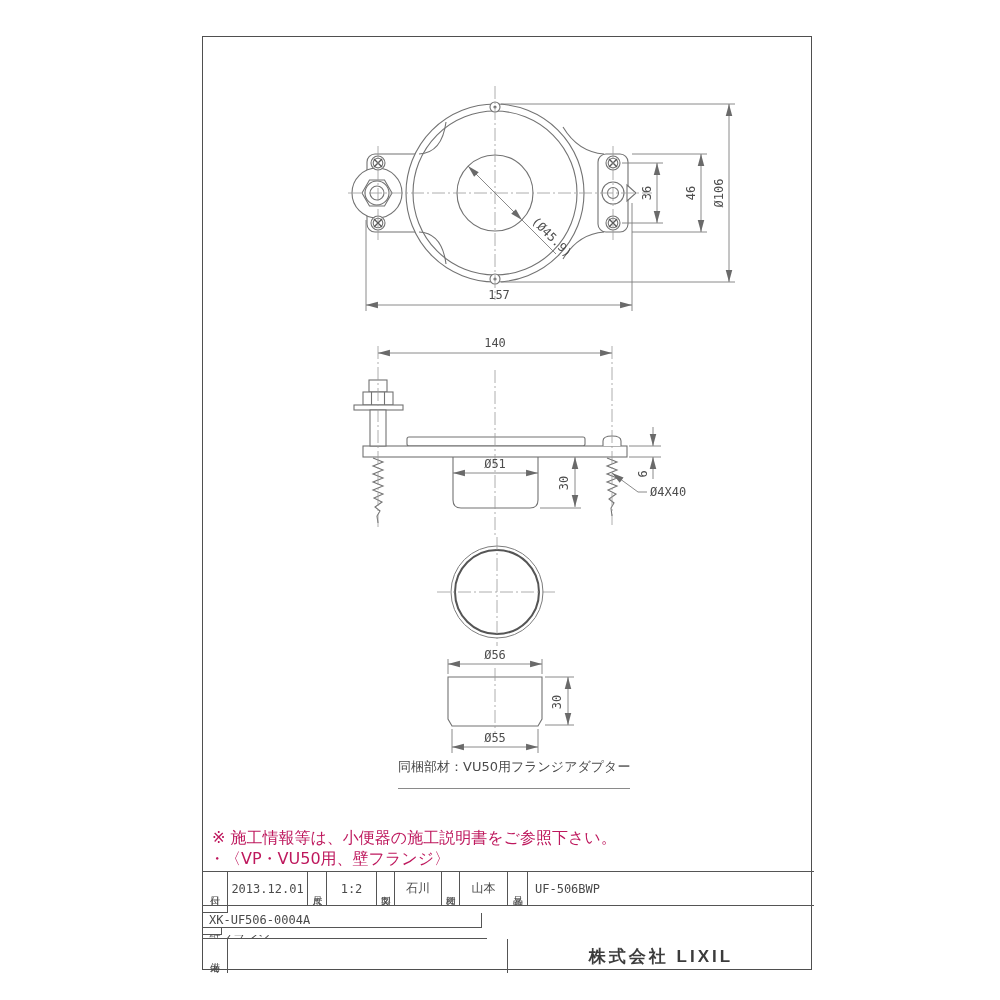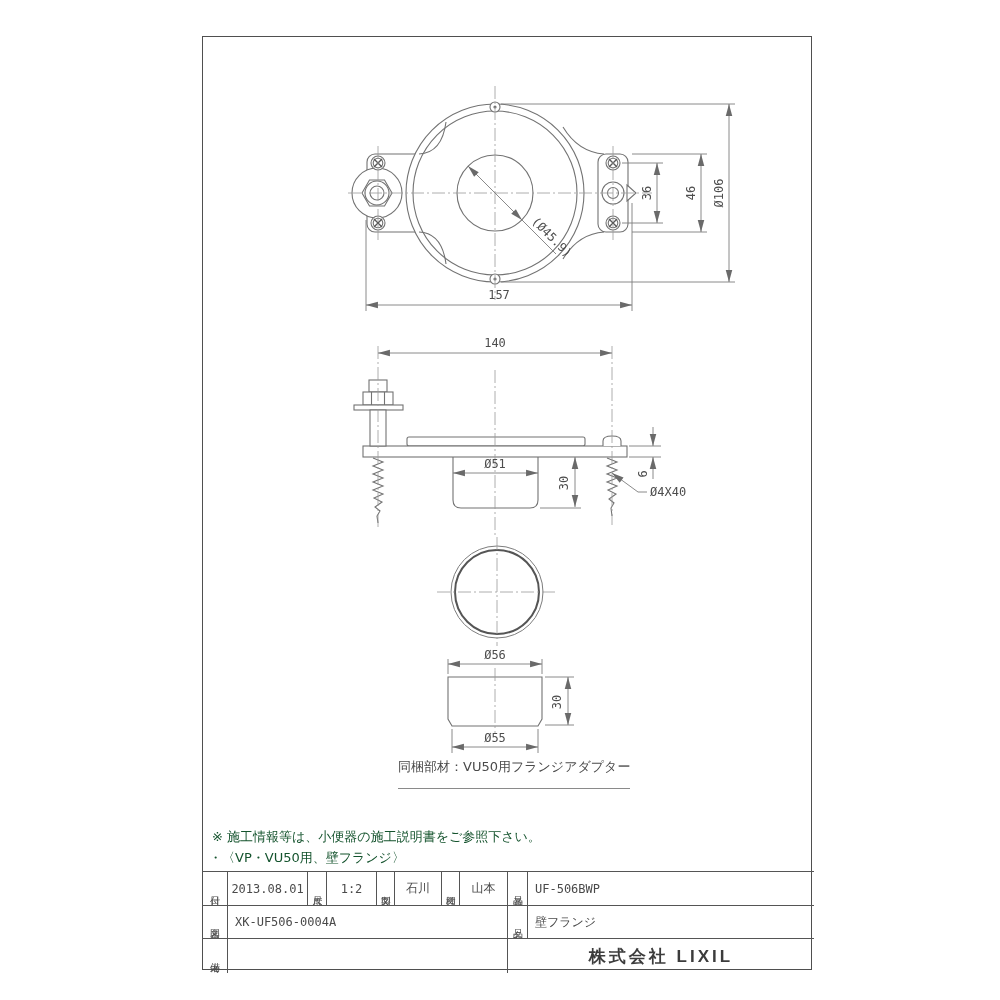--- a/index.html
+++ b/index.html
@@ -3,33 +3,33 @@
 <meta charset="utf-8">
 <style>
   html,body{margin:0;padding:0;background:#fff;}
   .sheet{position:relative;width:1000px;height:1000px;background:#fff;overflow:hidden;
          font-family:"Liberation Sans","DejaVu Sans",sans-serif;color:#4a4a4a;}
   .frame{position:absolute;left:202px;top:36px;width:610px;height:934px;
          border:1.5px solid #4f4f4f;box-sizing:border-box;}
   svg.draw{position:absolute;left:0;top:0;width:1000px;height:1000px;}
   svg.draw text{font-family:"DejaVu Sans Mono","Liberation Mono",monospace;
                 font-size:12px;fill:#4d4d4d;}
-  .note{position:absolute;font-size:13px;color:#14532d;white-space:nowrap;
+  .note{position:absolute;font-size:16px;color:#be185d;white-space:nowrap;
         font-family:"DejaVu Sans","Liberation Sans",sans-serif;}
   .note1{left:212px;top:828px;}
   .note2{left:209px;top:849px;}
   .included-label{position:absolute;left:398px;top:758px;font-size:13px;color:#4a4a4a;
         border-bottom:1px solid #8a8a8a;padding-bottom:12px;white-space:nowrap;
         font-family:"DejaVu Sans","Liberation Sans",sans-serif;}
   
   .title-block{position:absolute;left:202px;top:871px;width:612px;height:101px;
         border-top:1px solid #555;box-sizing:border-box;font-size:12px;}
   .tb-row{display:flex;width:100%;box-sizing:border-box;}
   .tb-row1{height:34px;}
-  .tb-row2{height:33px;}
+  .tb-row2{height:33px;flex-direction:column;}
   .tb-row3{height:34px;}
   .tb-cell{box-sizing:border-box;border-right:1px solid #555;border-bottom:1px solid #555;
         display:flex;align-items:center;justify-content:center;overflow:hidden;color:#4a4a4a;}
   .tb-cell.last{border-right:none;}
   .tb-row3 .tb-cell{border-bottom:none;}
   .vlabel{writing-mode:vertical-rl;text-orientation:upright;font-size:10px;
         letter-spacing:1px;line-height:1;padding:2px 0;color:#4a4a4a;}
   .mono{font-family:"DejaVu Sans Mono","Liberation Mono",monospace;}
   .leftpad{justify-content:flex-start;padding-left:7px;text-align:center;}
   .company{font-size:17px;font-weight:bold;letter-spacing:3px;color:#3c3c3c;}
@@ -239,21 +239,21 @@
   <div class="included-label">同梱部材：VU50用フランジアダプター</div>
 
   <div class="note note1">※ 施工情報等は、小便器の施工説明書をご参照下さい。</div>
   <div class="note note2">・〈VP・VU50用、壁フランジ〉</div>
 
   <div class="title-block">
     <div class="tb-row tb-row1">
       <div class="tb-cell w-lab">
           <span class="vlabel">日付</span>
         </div>
-      <div class="tb-cell w-date mono">2013.08.01</div>
+      <div class="tb-cell w-date mono">2013.12.01</div>
       <div class="tb-cell w-lab2">
           <span class="vlabel">尺度</span>
         </div>
       <div class="tb-cell w-scale mono">1:2</div>
       <div class="tb-cell w-lab3">
           <span class="vlabel">製図</span>
         </div>
       <div class="tb-cell w-drafter">石川</div>
       <div class="tb-cell w-lab4">
           <span class="vlabel">検図</span>

